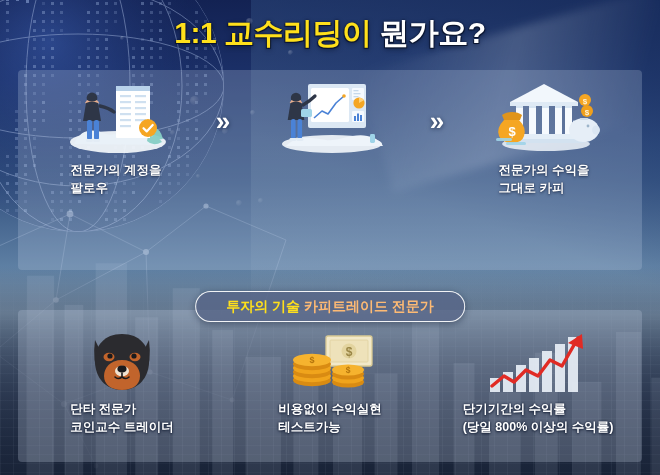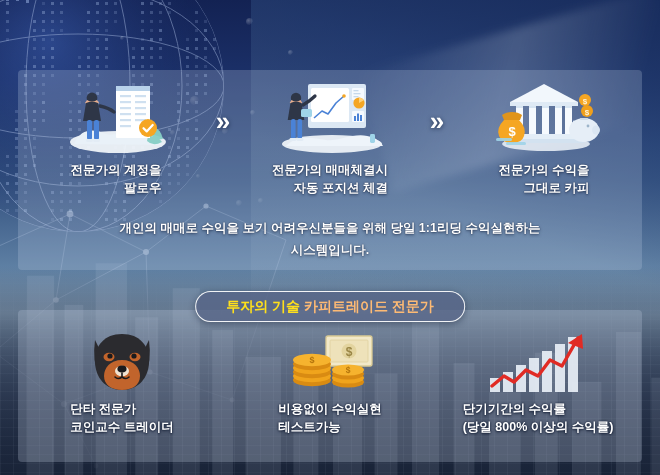--- a/index.html
+++ b/index.html
@@ -168,21 +168,21 @@
     width: 120px;
     height: 76px;
     position: relative;
   }
   .step-label {
     margin-top: 8px;
     color: #ffffff;
     font-size: 12.5px;
     font-weight: bold;
     line-height: 1.42;
-    text-align: right;
+    text-align: left;
     white-space: pre-line;
     text-shadow: 0 1px 3px rgba(15,28,55,.75), 0 0 1px rgba(15,28,55,.9);
   }
   .chev {
     width: 46px;
     display: flex;
     align-items: center;
     justify-content: center;
     padding-top: 30px;
     color: #ffffff;
@@ -817,20 +817,24 @@
   <div class="bokeh" style="left:250px;top:110px;width:5px;height:5px;opacity:.35"></div>
   <div class="bokeh" style="left:170px;top:130px;width:5px;height:5px;opacity:.3"></div>
   <div class="bokeh" style="left:236px;top:200px;width:6px;height:6px;opacity:.3"></div>
   <div class="bokeh" style="left:258px;top:198px;width:5px;height:5px;opacity:.28"></div>
   <div class="bokeh" style="left:196px;top:174px;width:4px;height:4px;opacity:.3"></div>
   <div class="bokeh" style="left:120px;top:380px;width:6px;height:6px;opacity:.25"></div>
 
   <div class="panel" id="panel-top"></div>
   <div class="panel" id="panel-bottom"></div>
 
+  <div class="title">
+    <span class="t-yellow">1:1 교수리딩이</span>
+    <span class="t-white">뭔가요?</span>
+  </div>
 
   <div class="steps">
 
     <div class="step">
       <div class="step-art">
         <svg viewBox="0 0 120 76" width="120" height="76">
           <ellipse cx="62" cy="64" rx="48" ry="11" fill="#f4f8fc" opacity=".92"></ellipse>
           <path d="M18 66 C26 48 40 52 50 56 C60 60 76 46 92 54 C102 59 106 64 108 67 Z" fill="#e9f1f8"></path>
           <g fill="#86cfc6" opacity=".95">
             <path d="M96 48 q9 3 11 13 q-10 1 -13 -6 z"></path>
@@ -902,22 +906,20 @@
             <rect x="21" y="41" width="4.6" height="20" rx="2" fill="#4a82d6"></rect>
             <rect x="27.5" y="41" width="4.6" height="20" rx="2" fill="#4a82d6"></rect>
             <rect x="19.5" y="60" width="7" height="3" rx="1.4" fill="#e3ecf5"></rect>
             <rect x="26.5" y="60" width="7" height="3" rx="1.4" fill="#e3ecf5"></rect>
             <path d="M33 27 q7 -4 12 -9" stroke="#2e3647" stroke-width="3.2" fill="none" stroke-linecap="round"></path>
             <rect x="31" y="31" width="11" height="8" rx="1.6" fill="#9fd4e8"></rect>
           </g>
           <rect x="100" y="56" width="5" height="9" rx="1.4" fill="#9fd4e8"></rect>
         </svg>
       </div>
-      <div class="step-label">전문가의 매매체결시
-자동 포지션 체결</div>
     </div>
 
     <div class="chev">»</div>
 
     <div class="step">
       <div class="step-art">
         <svg viewBox="0 0 120 76" width="120" height="76">
           <ellipse cx="62" cy="66" rx="44" ry="7" fill="#eef4fa" opacity=".85"></ellipse>
           <g>
             <polygon points="60,6 94,24 26,24" fill="#f2f7fc"></polygon>
@@ -962,22 +964,20 @@
             <rect x="22" y="64" width="20" height="3" rx="1.5"></rect>
           </g>
         </svg>
       </div>
       <div class="step-label">전문가의 수익을
 그대로 카피</div>
     </div>
 
   </div>
 
-  <div class="lead">개인의 매매로 수익을 보기 어려우신분들을 위해 당일 1:1리딩 수익실현하는
-시스템입니다.</div>
 
   <div class="badge">
     <span class="b-yellow">투자의 기술</span>
     <span class="b-white">카피트레이드 전문가</span>
   </div>
 
   <div class="features">
 
     <div class="feature">
       <div class="feature-art">

